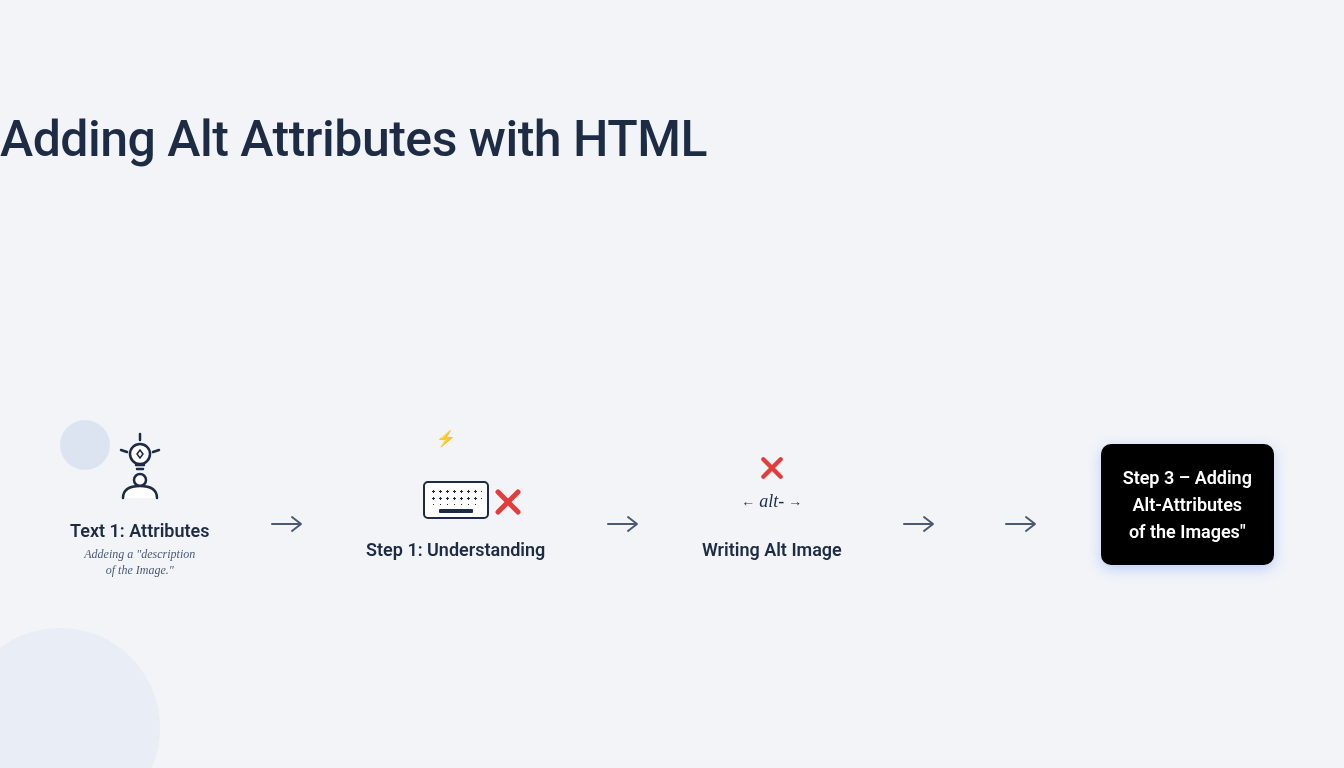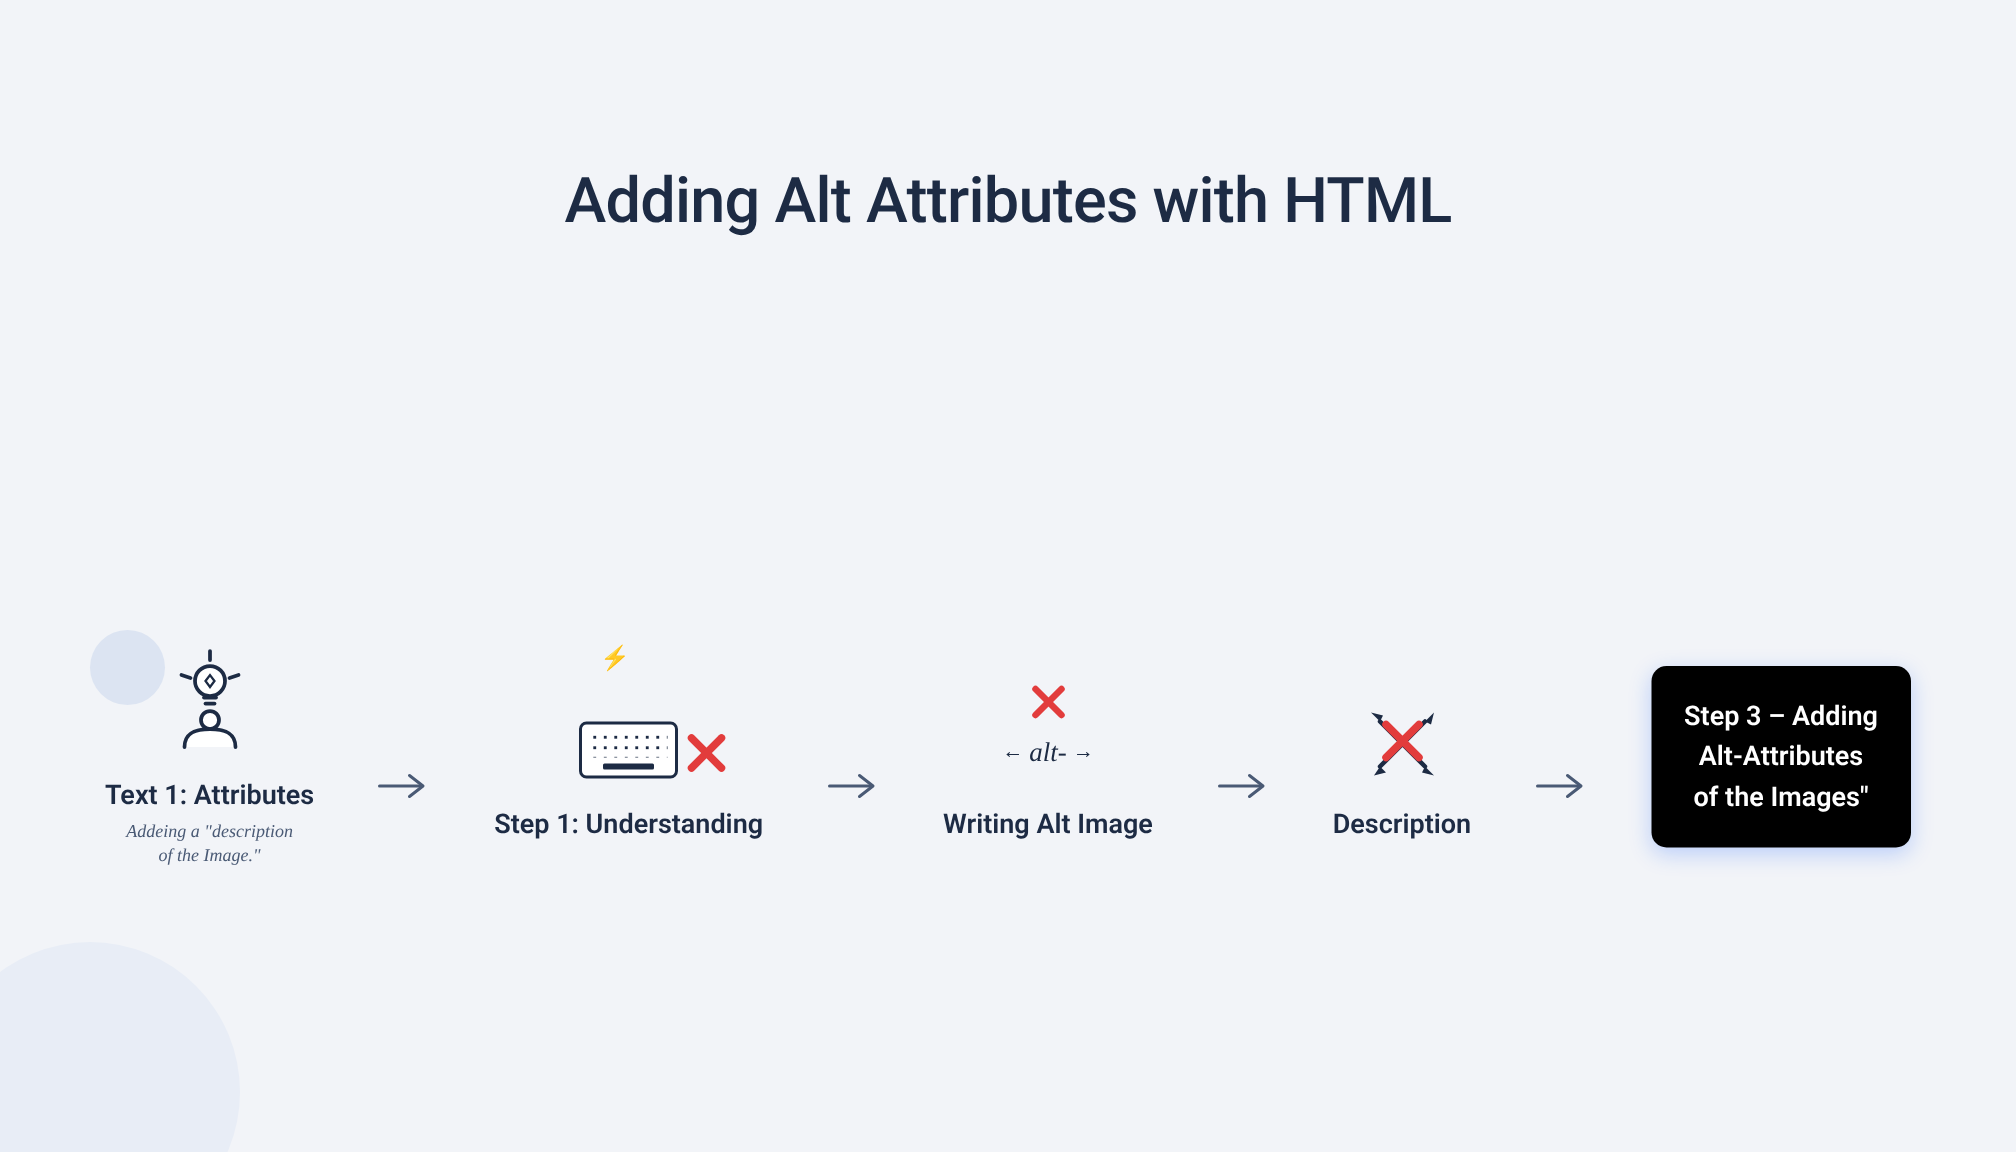--- a/index.html
+++ b/index.html
@@ -31,22 +31,22 @@
     height: 200px;
     background: #e8edf6;
     border-radius: 50%;
     z-index: 0;
   }
   .title {
     position: absolute;
     top: 110px;
     left: 0;
     right: 0;
-    text-align: center;
-    font-size: 42px;
+    text-align: left;
+    font-size: 50px;
     font-weight: 500;
     color: #1d2b44;
     letter-spacing: -0.5px;
   }
   .flow {
     position: absolute;
     top: 430px;
     left: 70px;
     right: 70px;
     display: flex;
@@ -249,41 +249,20 @@
 
   <div class="arrow">
     <svg width="36" height="20" viewBox="0 0 36 20">
       <g stroke="#4a5a75" stroke-width="2" fill="none" stroke-linecap="round" stroke-linejoin="round">
         <line x1="2" y1="10" x2="30" y2="10"></line>
         <polyline points="22,3 31,10 22,17"></polyline>
       </g>
     </svg>
   </div>
 
-  <div class="step">
-    <div class="icon-box">
-      <svg width="50" height="50" viewBox="0 0 50 50">
-        <g stroke="#1d2b44" stroke-width="3" stroke-linecap="round" fill="#fff">
-
-          <line x1="10" y1="42" x2="40" y2="12"></line>
-          <polygon points="40,12 46,6 44,14" fill="#1d2b44" stroke="none"></polygon>
-          <polygon points="10,42 6,48 14,46" fill="#1d2b44" stroke="none"></polygon>
-
-          <line x1="10" y1="12" x2="40" y2="42"></line>
-          <polygon points="10,12 4,6 12,8" fill="#1d2b44" stroke="none"></polygon>
-          <polygon points="40,42 46,48 38,46" fill="#1d2b44" stroke="none"></polygon>
-        </g>
-        <g stroke="#e23c3c" stroke-width="5" stroke-linecap="round">
-          <line x1="14" y1="14" x2="36" y2="36"></line>
-          <line x1="36" y1="14" x2="14" y2="36"></line>
-        </g>
-      </svg>
-    </div>
-    <div class="step-label">Description</div>
-  </div>
 
   <div class="arrow">
     <svg width="36" height="20" viewBox="0 0 36 20">
       <g stroke="#4a5a75" stroke-width="2" fill="none" stroke-linecap="round" stroke-linejoin="round">
         <line x1="2" y1="10" x2="30" y2="10"></line>
         <polyline points="22,3 31,10 22,17"></polyline>
       </g>
     </svg>
   </div>
 

